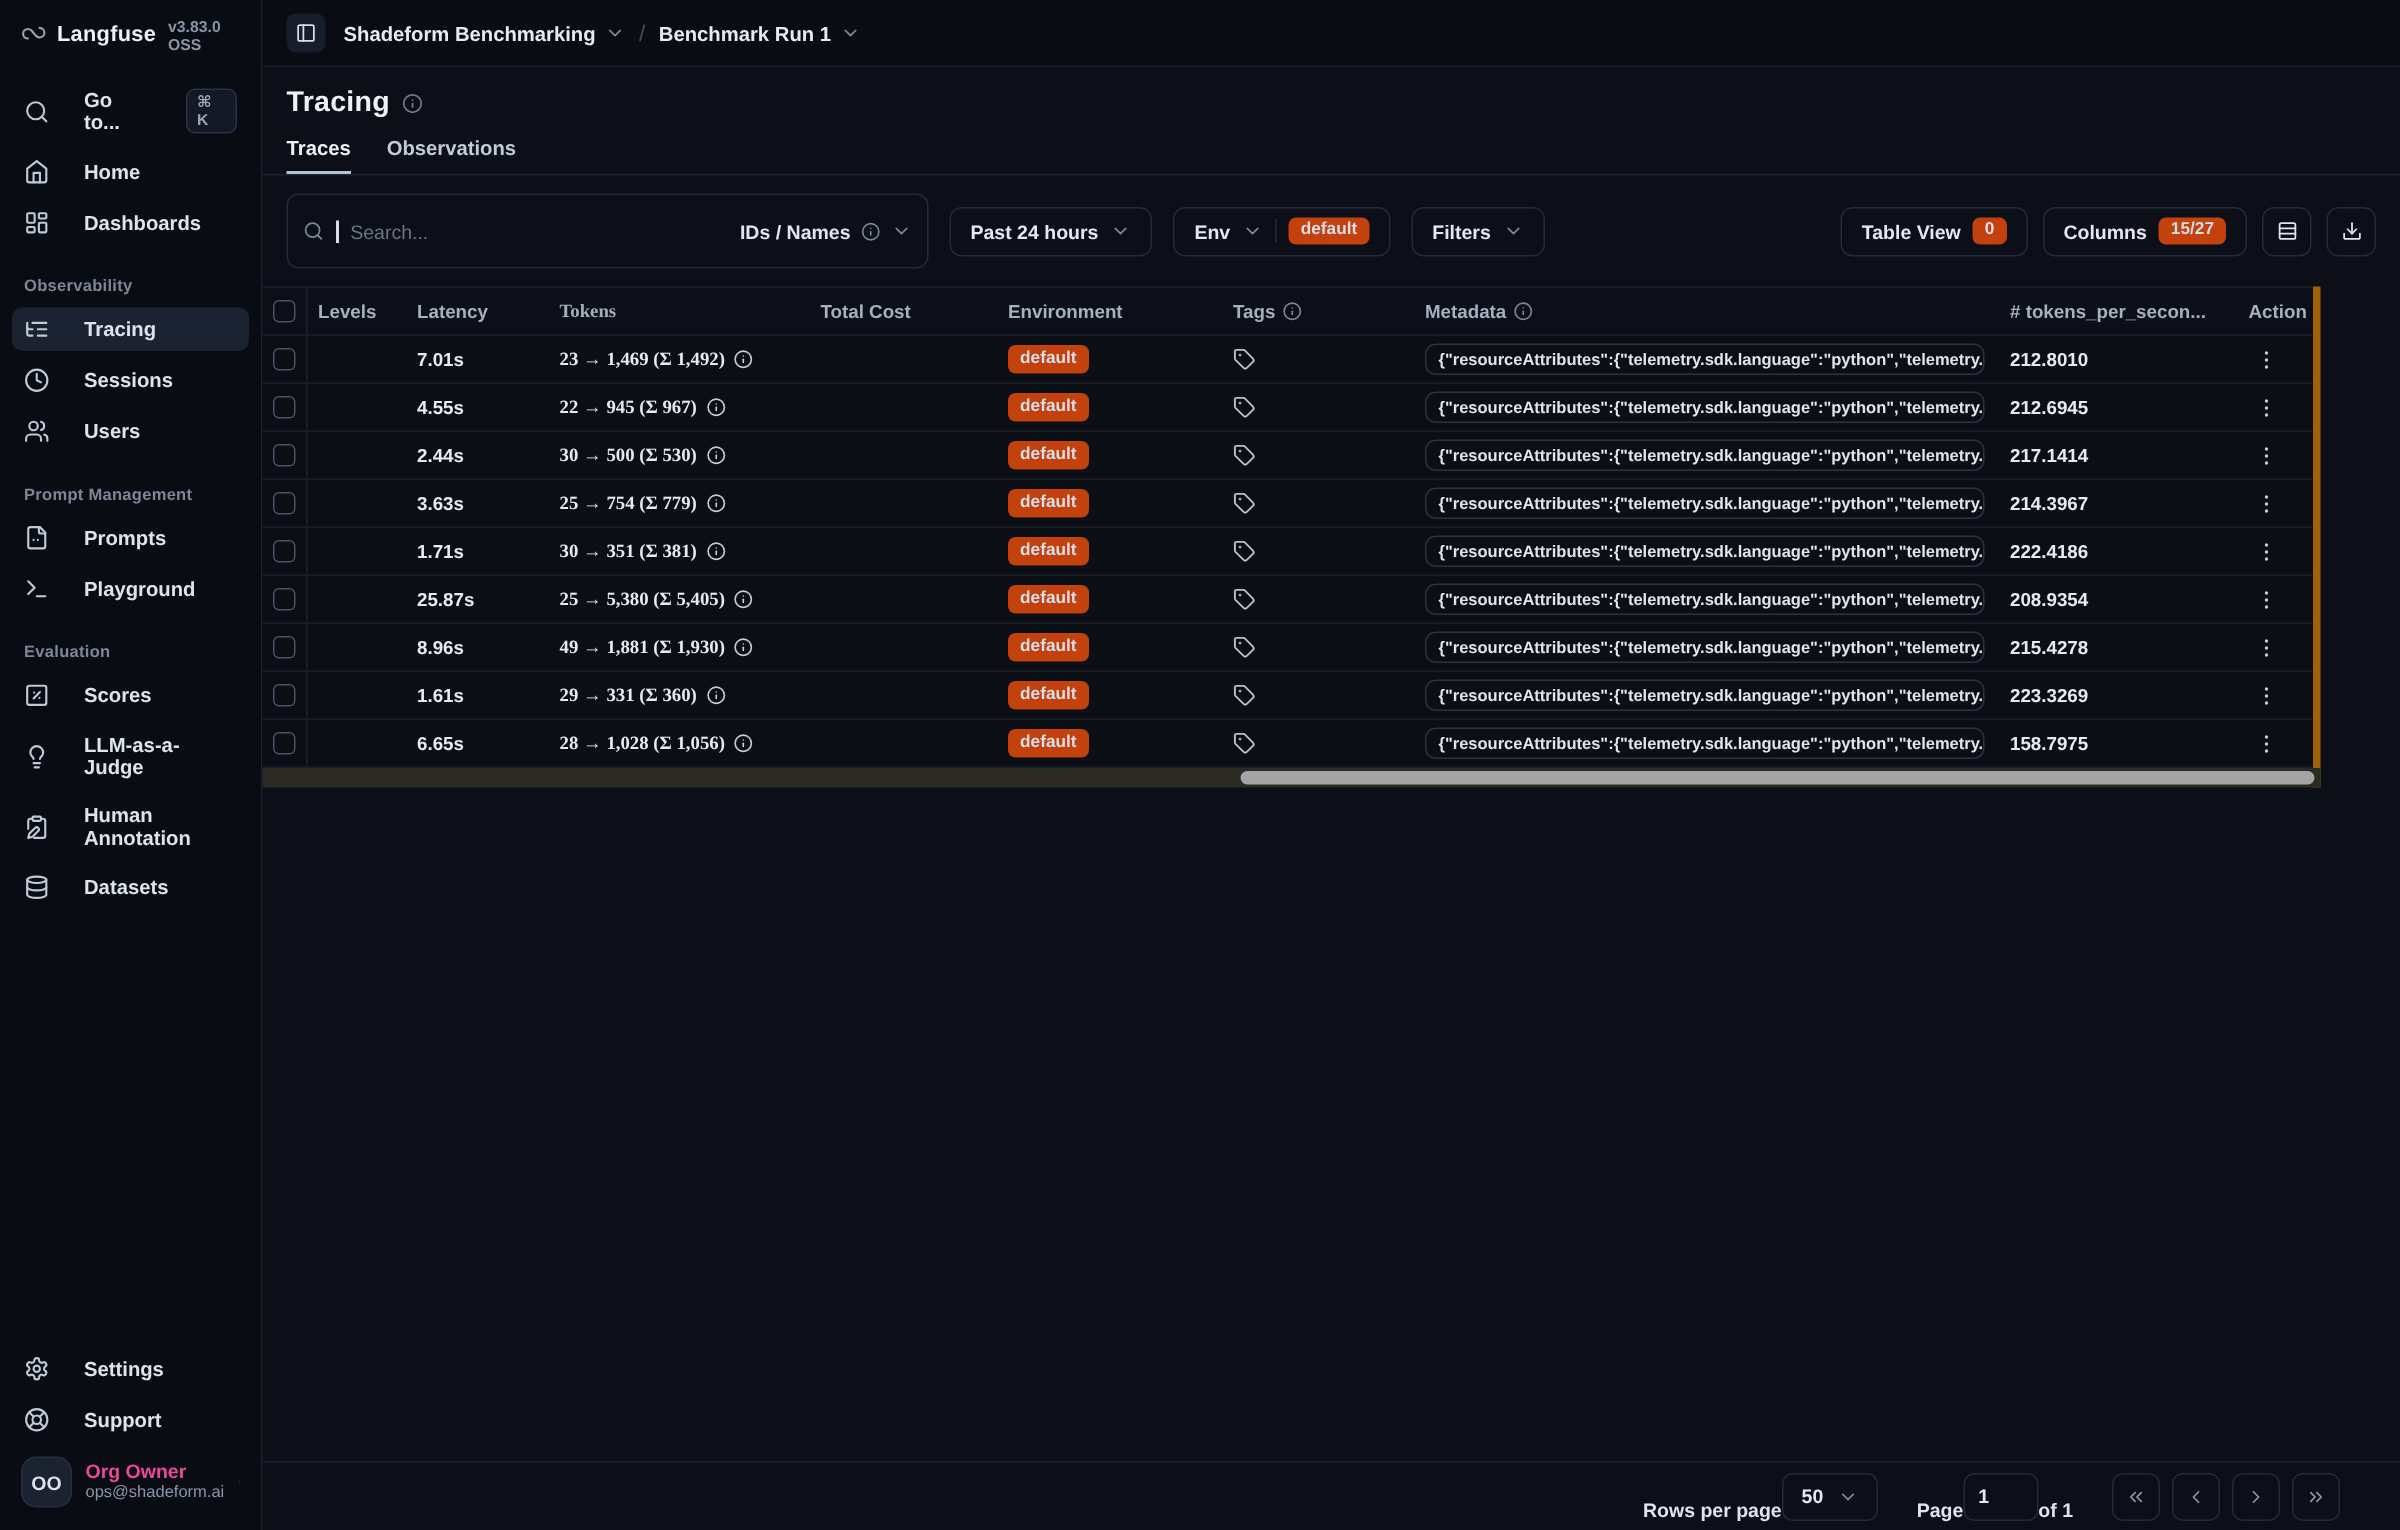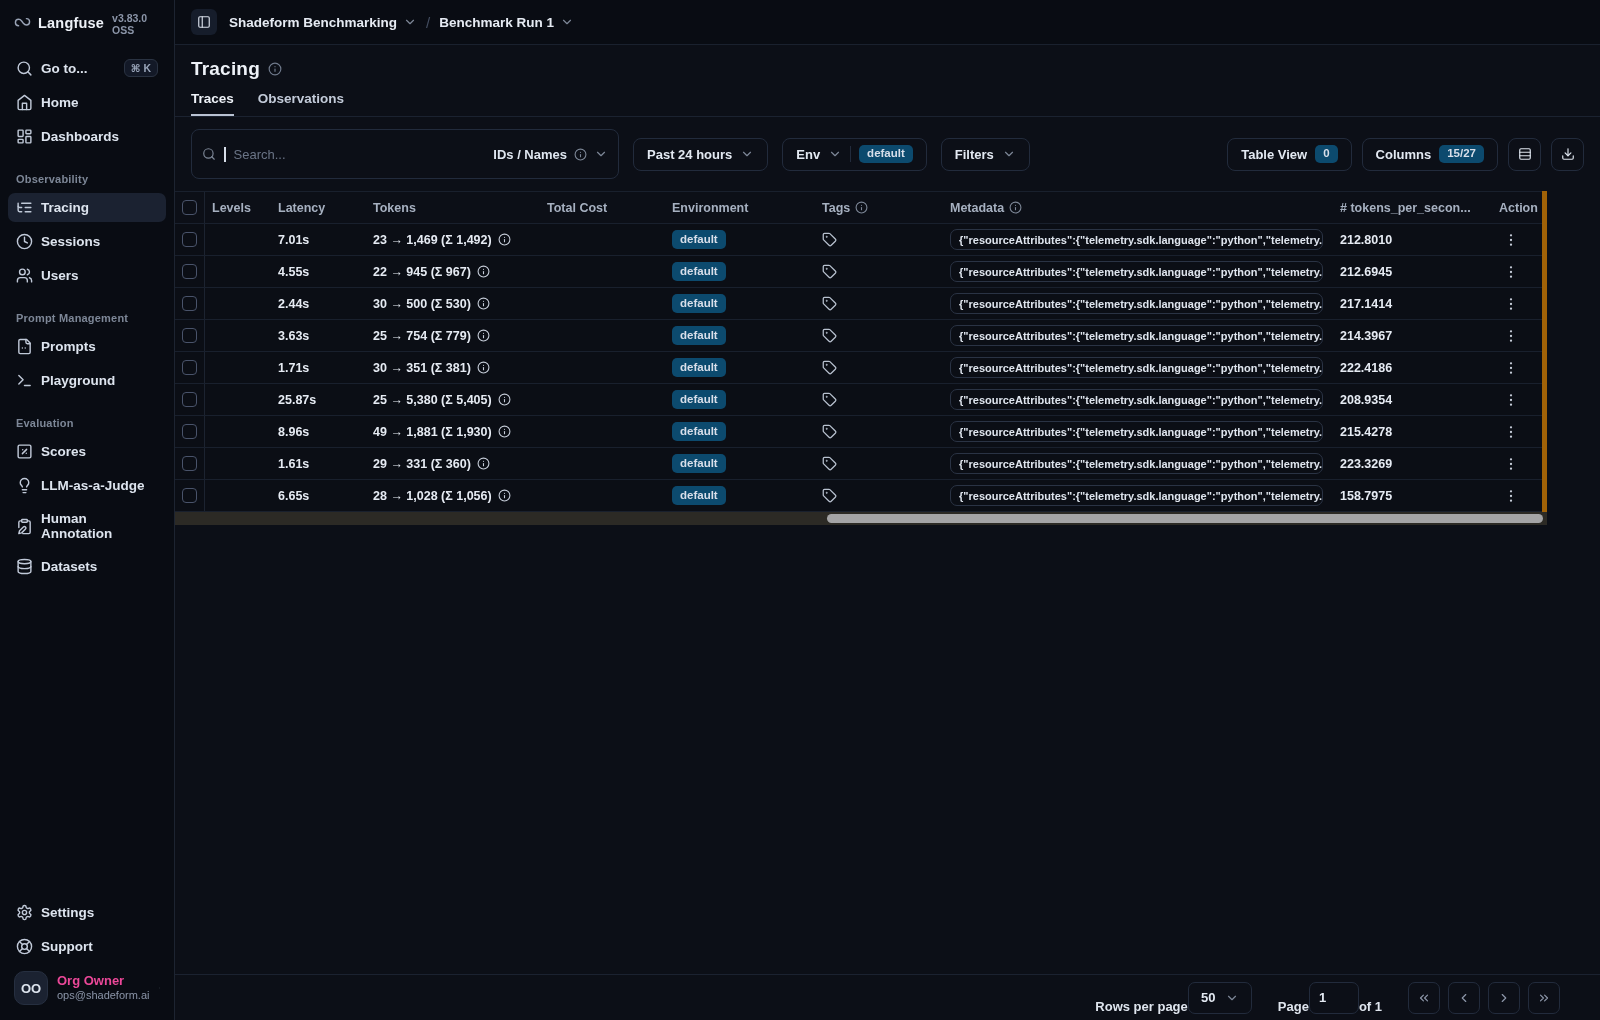--- a/index.html
+++ b/index.html
@@ -19,21 +19,21 @@
   .sidebar {
     width:175px; flex:none; background:#090c13; border-right:1px solid #1d2431;
     display:flex; flex-direction:column; height:100%;
   }
   .logo-row { height:45px; flex:none; display:flex; align-items:center; padding:0 14px; gap:7px; }
   .logo-mark { color:#9aa4b6; }
   .brand-name { font-size:14.5px; font-weight:700; letter-spacing:.2px; color:#eef2f8; }
   .brand-version { font-size:10.5px; font-weight:700; color:#8b95a8; margin-left:1px; margin-top:2px; }
   .nav { flex:1; padding:8px 8px 0; overflow:hidden; }
   .nav-item {
-    display:flex; align-items:center; gap:8px; padding:6px 8px; margin-bottom:5px;
+    display:flex; align-items:center; gap:23px; padding:6px 8px; margin-bottom:5px;
     border-radius:7px; font-size:13.5px; font-weight:700; color:#dde4ee;
   }
   .nav-item .ic { color:#c0c9d8; flex:none; }
   .nav-item.active { background:#1b2231; }
   .kbd {
     margin-left:auto; font-size:10.5px; font-weight:700; color:#9aa6ba;
     border:1px solid #2a3342; background:#131927; border-radius:6px; padding:2px 6px;
   }
   .nav-section { margin:22px 8px 8px; font-size:11px; font-weight:700; color:#7d8797; letter-spacing:.2px; }
   .sidebar-bottom { margin-top:auto; padding:8px 8px 10px; }
@@ -84,39 +84,39 @@
   .search-mode { font-size:13px; font-weight:700; color:#dfe6f0; }
   .search-right .ic-xs, .search-right .ic-sm { color:#7d8797; }
   .btn {
     height:33px; border:1px solid #222b3c; border-radius:8px; background:transparent;
     display:inline-flex; align-items:center; gap:8px; padding:0 13px;
     font-size:13px; font-weight:700; color:#e3e9f2; font-family:inherit;
   }
   .btn .ic-sm { color:#7d8797; }
   .vsep { width:1px; height:16px; background:#222b3c; }
   .badge {
-    background:#0c4a6e; color:#d9dfea; font-size:11.5px; font-weight:700;
+    background:#c2410c; color:#d9dfea; font-size:11.5px; font-weight:700;
     padding:2.5px 8px; border-radius:5px; line-height:1.2;
   }
   .filter-right { margin-left:auto; display:flex; align-items:center; gap:10px; }
   .iconbtn {
     width:33px; height:33px; border:1px solid #222b3c; border-radius:8px;
     display:grid; place-items:center; color:#dfe6f0; background:transparent;
   }
 
   
   .table { flex:none; width:1372px; border-right:5px solid #a16207; }
   .trow { display:flex; align-items:stretch; height:32px; border-bottom:1px solid #19202d; background:#0b0e15; }
   .thead { height:33px; background:transparent; border-top:1px solid #19202d; }
   .thead .cell { font-size:12.5px; font-weight:700; color:#a6b0c0; }
   .cell { display:flex; align-items:center; min-width:0; }
   .c-check { width:30px; flex:none; justify-content:center; border-right:1px solid #1c2330; }
   .c-levels { width:66px; flex:none; padding-left:7px; }
   .c-latency { width:95px; flex:none; padding-left:7px; font-weight:700; font-size:12.5px; }
-  .c-tokens { width:174px; flex:none; padding-left:7px; gap:6px; font-weight:700; font-size:12.5px; white-space:nowrap; }
+  .c-tokens { width:174px; flex:none; padding-left:7px; gap:6px; font-weight:700; font-size:12.5px; white-space:nowrap;font-family:Liberation Serif, serif; }
   .c-tokens .ic-xs { color:#c6cdd9; flex:none; }
   .c-cost { width:125px; flex:none; padding-left:7px; }
   .c-env { width:150px; flex:none; padding-left:7px; }
   .c-tags { width:135px; flex:none; padding-left:7px; color:#b9c2d0; gap:4px; }
   .c-meta { width:385px; flex:none; padding-right:12px; }
   .c-tps { width:155px; flex:none; padding-left:5px; font-weight:700; font-size:12.5px; }
   .c-action { width:57px; flex:none; padding-left:13px; color:#c6cdd9; }
   .checkbox { width:15px; height:15px; border:1.4px solid #49536a; border-radius:4px; background:transparent; }
   .meta-box {
     border:1px solid #2a3344; border-radius:7px; padding:3.5px 8px;

